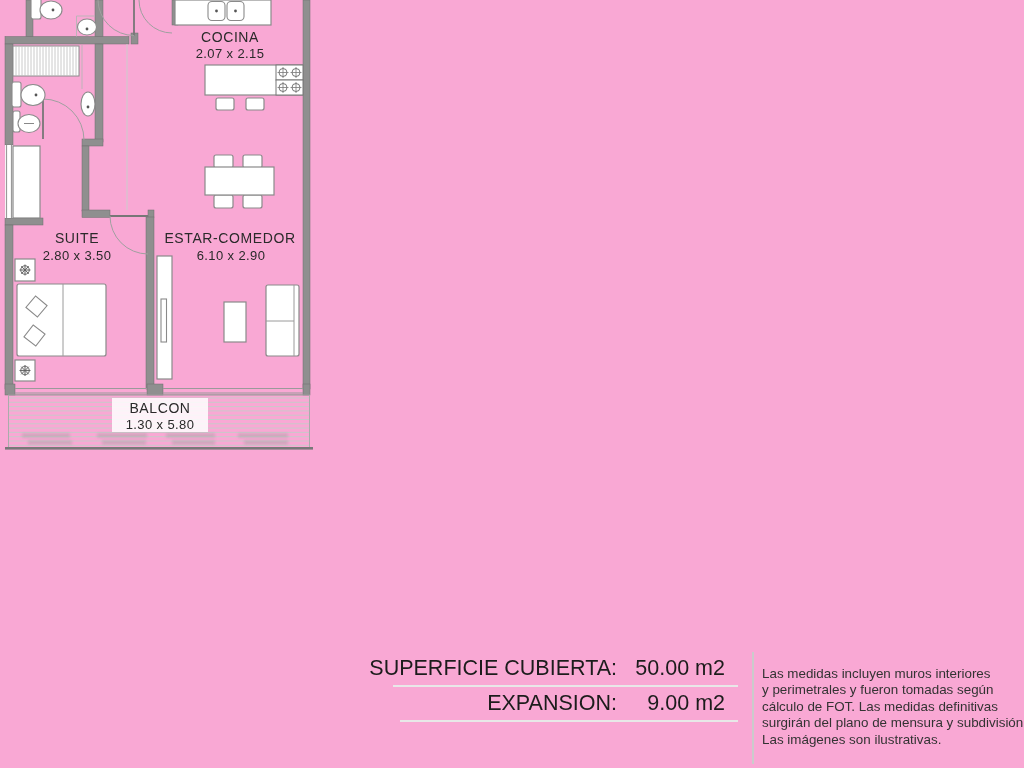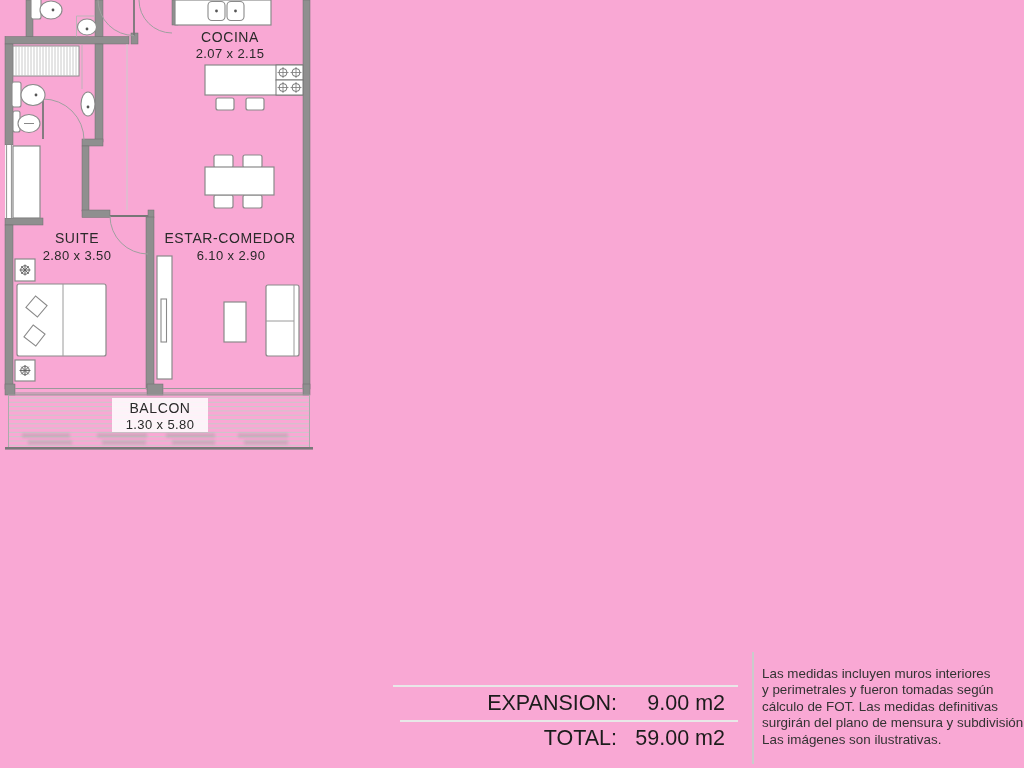--- a/index.html
+++ b/index.html
@@ -243,30 +243,30 @@
       <text class="room-dims" x="230" y="58">2.07 x 2.15</text>
       <text class="room-name" x="230" y="243">ESTAR-COMEDOR</text>
       <text class="room-dims" x="231" y="260">6.10 x 2.90</text>
       <text class="room-name" x="77" y="243">SUITE</text>
       <text class="room-dims" x="77" y="260">2.80 x 3.50</text>
       <text class="room-name" x="160" y="413">BALCON</text>
       <text class="room-dims" x="160" y="428.5">1.30 x 5.80</text>
     </g>
   </svg>
 
+  <div class="summary-row" style="top:656px">
+    <span>SUPERFICIE CUBIERTA:</span>
+    <span class="val">50.00 m2</span>
+  </div>
   <div class="sep" style="left:393px;top:685px;width:345px"></div>
   <div class="summary-row" style="top:691px">
     <span>EXPANSION:</span>
     <span class="val">9.00 m2</span>
   </div>
   <div class="sep" style="left:400px;top:720px;width:338px"></div>
-  <div class="summary-row" style="top:726px">
-    <span>TOTAL:</span>
-    <span class="val">59.00 m2</span>
-  </div>
 
   <div id="divider"></div>
 
   <div id="disclaimer">
     <div class="disc-line">Las medidas incluyen muros interiores</div>
     <div class="disc-line">y perimetrales y fueron tomadas según</div>
     <div class="disc-line">cálculo de FOT. Las medidas definitivas</div>
     <div class="disc-line">surgirán del plano de mensura y subdivisión.</div>
     <div class="disc-line">Las imágenes son ilustrativas.</div>
   </div>

